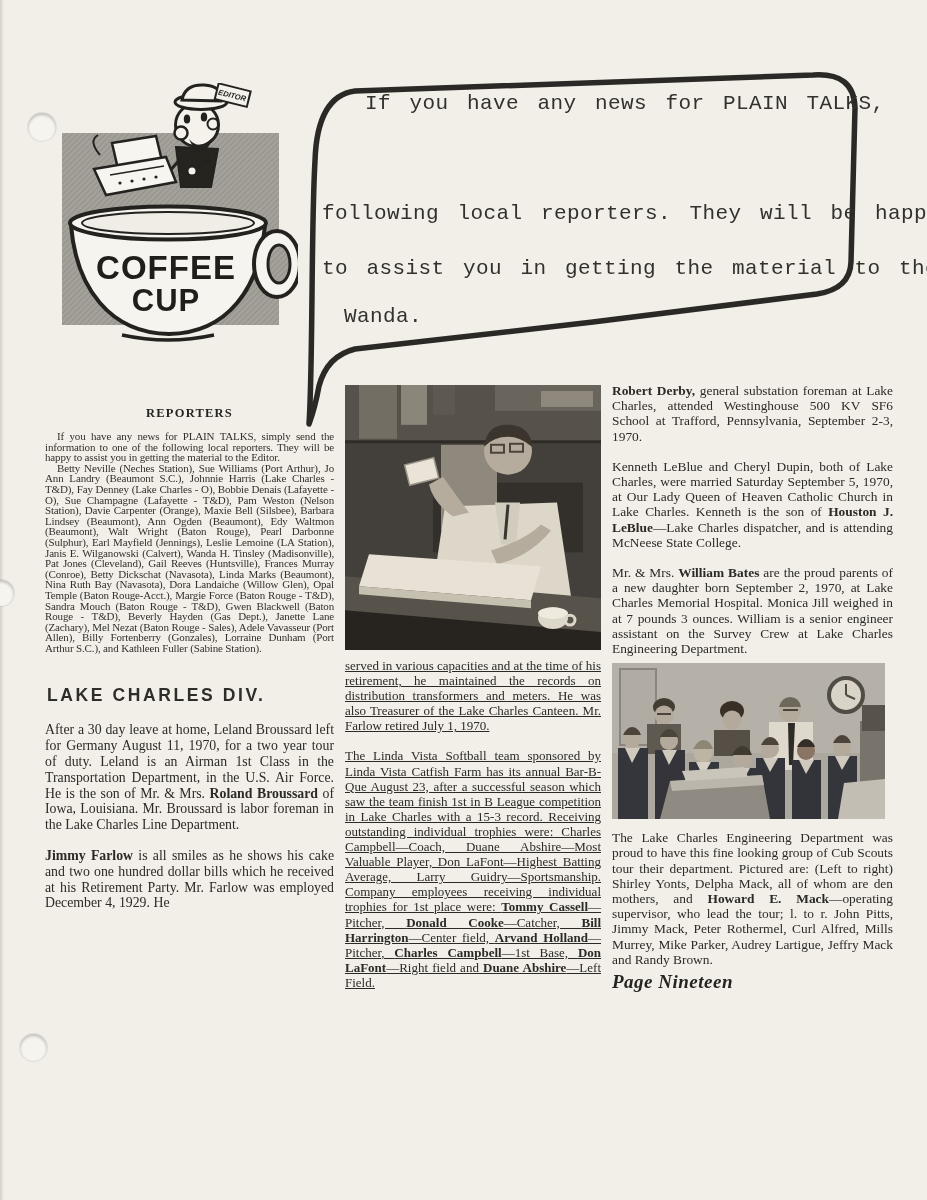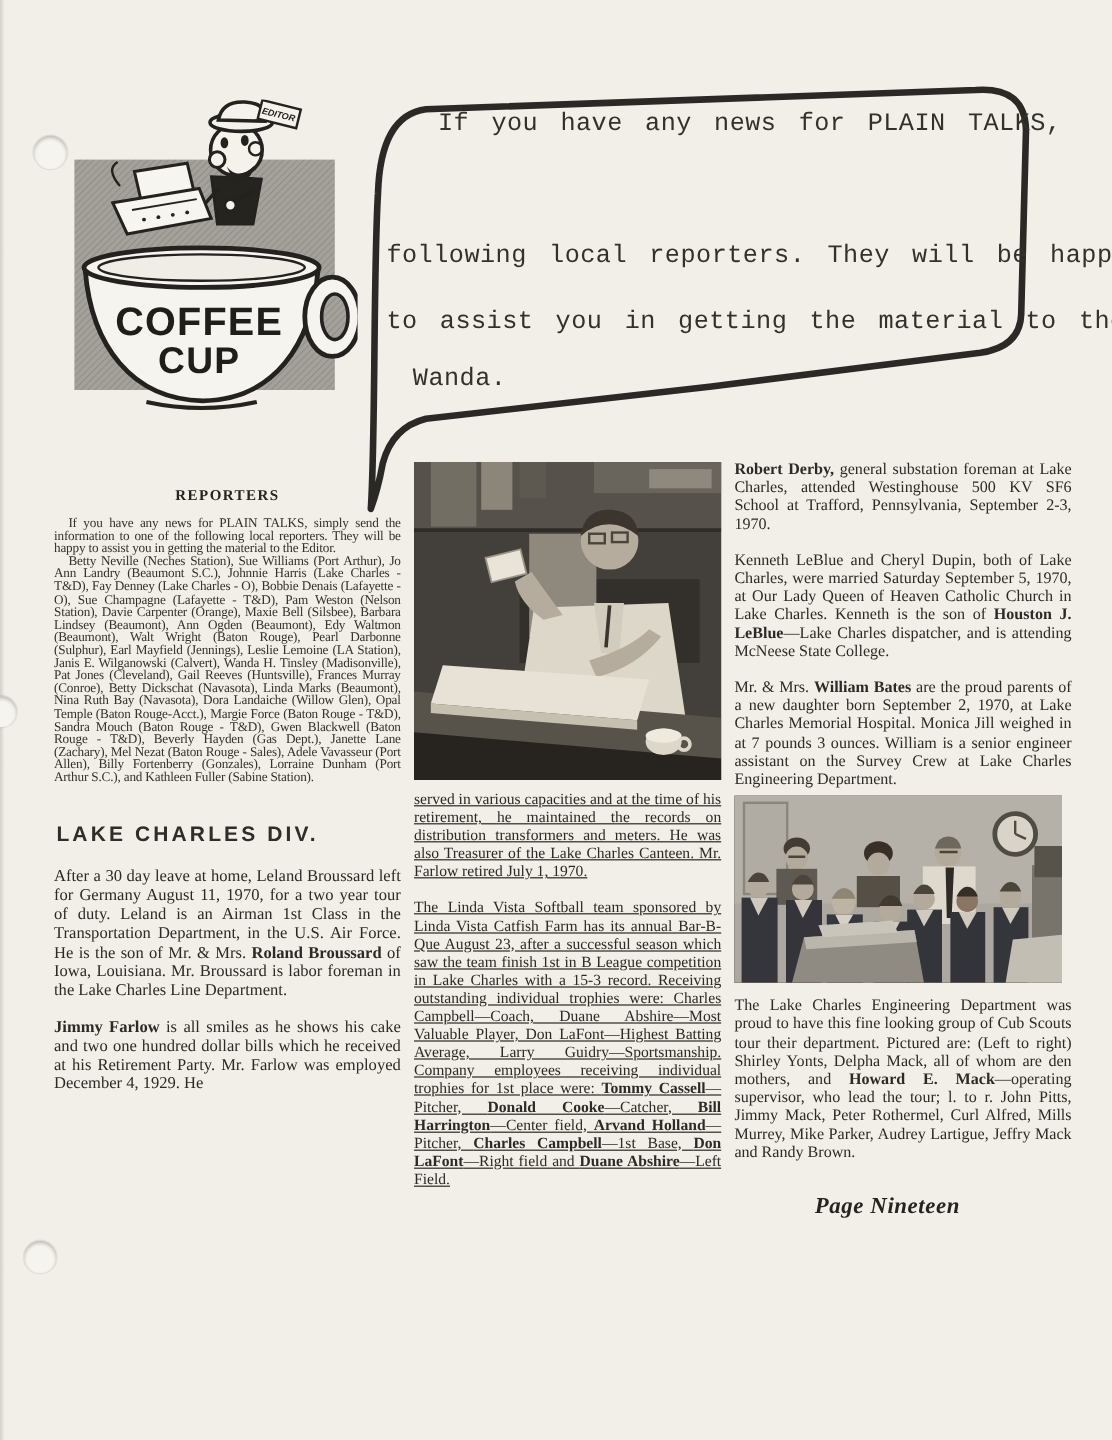--- a/index.html
+++ b/index.html
@@ -72,22 +72,22 @@
   .body-r{font-size:13.4px;line-height:15.2px;}
   .mt{margin-top:15px !important;}
   b{font-weight:bold;}
 
   .photo{margin:0;background:#45423d;}
   .photo svg{display:block;width:100%;height:100%;}
   .photo-farlow{width:256px;height:265px;}
   .photo-scouts{width:273px;height:156px;margin-top:7px;}
 
   .page-number{
-    margin-top:28px;padding-right:26px;
-    text-align:center;
+    margin-top:4px;padding-right:26px;
+    text-align:left;
     font-size:19px;font-style:italic;font-weight:700;
     letter-spacing:.5px;color:#262420;
   }
 </style>
 </head>
 <body>
 
 <div class="page">
 
   <div class="hole hole-1"></div>

